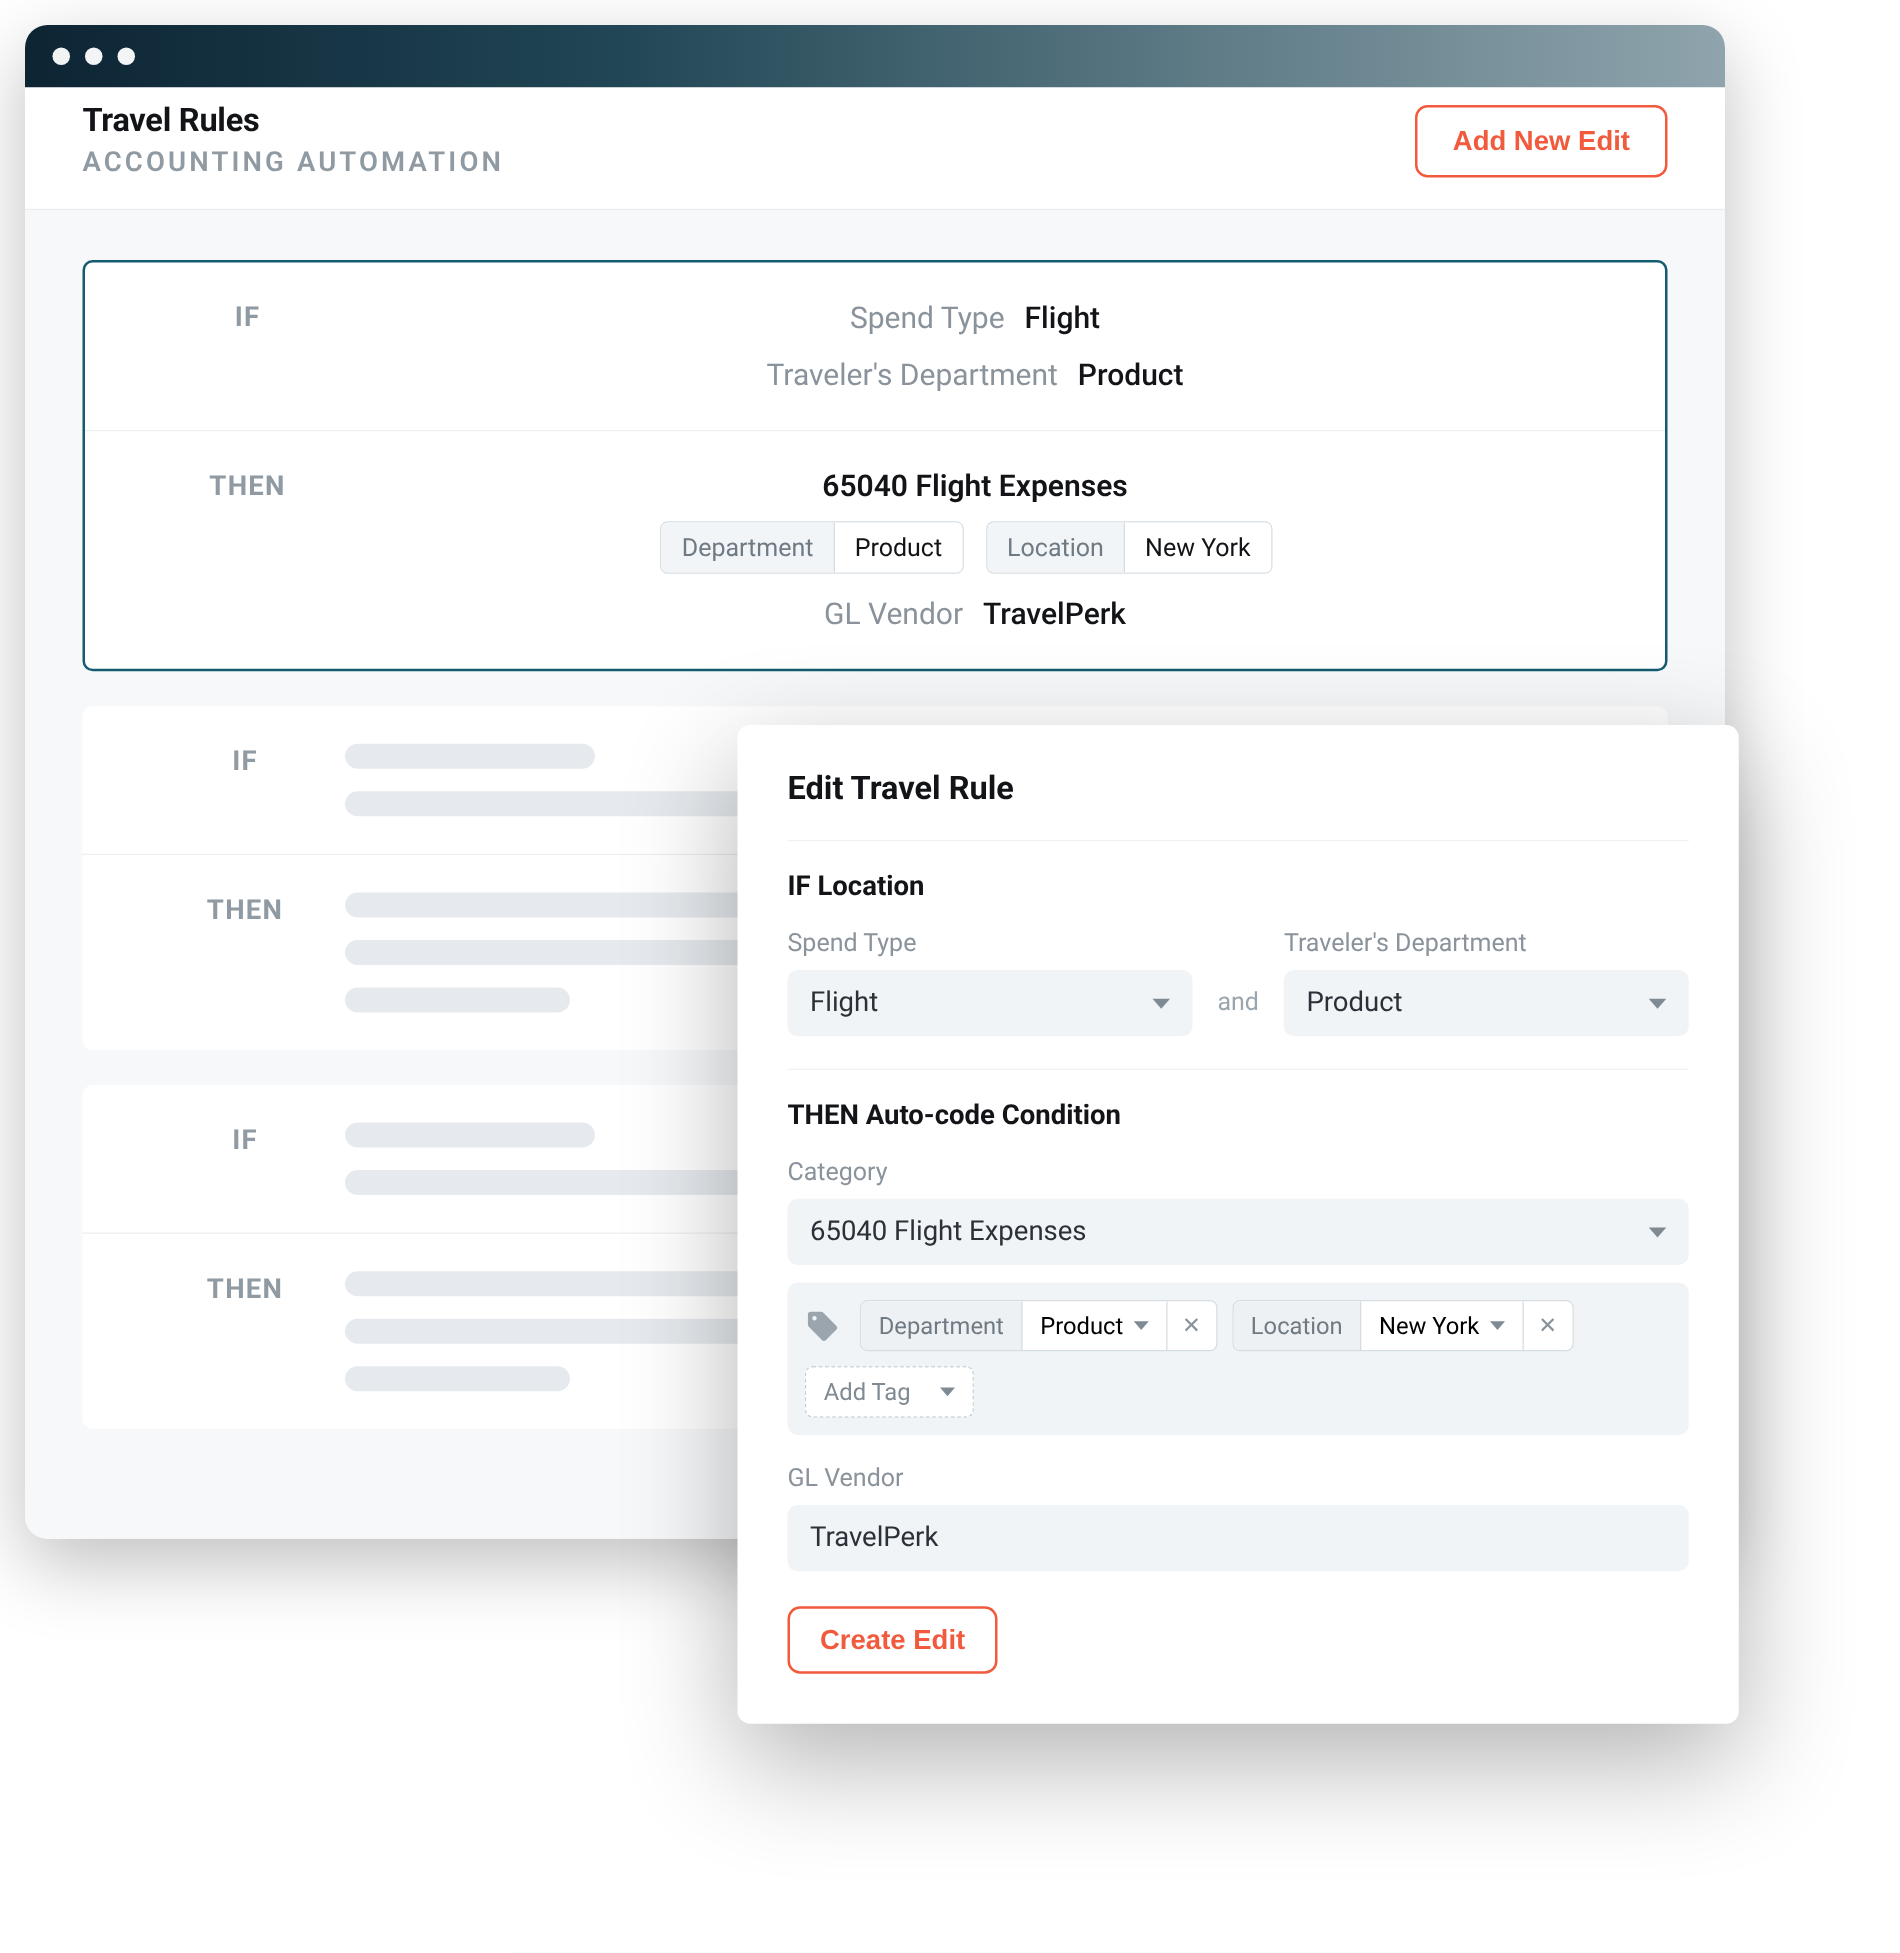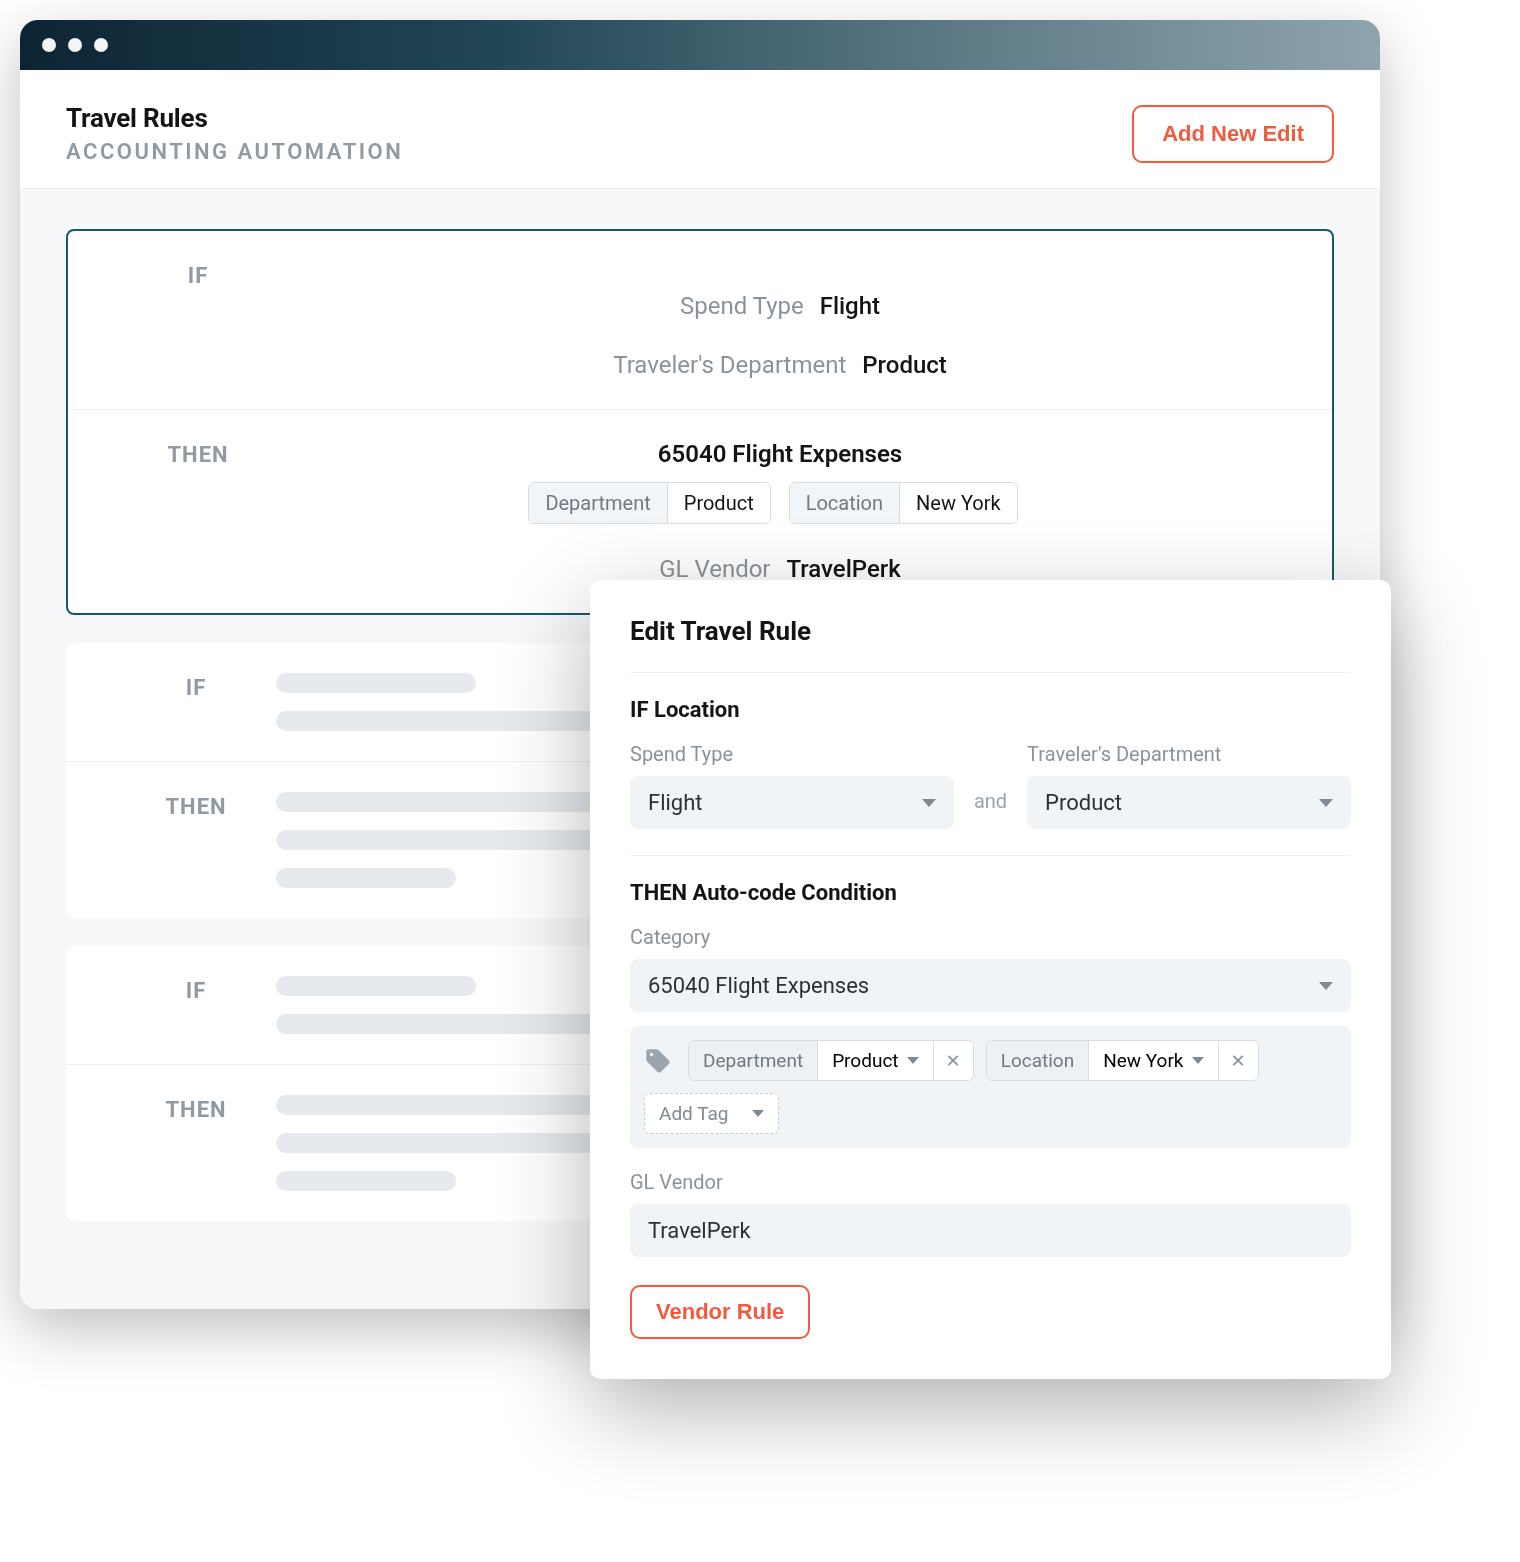--- a/index.html
+++ b/index.html
@@ -31,21 +31,21 @@
   }
   .traffic-dot {
     width: 14px; height: 14px; border-radius: 50%;
     background: #fff; opacity: 0.95;
   }
 
   .header-row {
     display: flex;
     justify-content: space-between;
     align-items: center;
-    padding: 33px 46px 24px 46px;
+    padding: 12px 46px 24px 46px;
     border-bottom: 1px solid #e9edf0;
     background: #fff;
   }
   .header-title {
     color: #121417;
     font-weight: 700;
     font-size: 26px;
     letter-spacing: -0.2px;
   }
   .header-sub {
@@ -99,21 +99,20 @@
     font-weight: 700;
     font-size: 22px;
     letter-spacing: 1px;
     padding-top: 2px;
   }
   .rule-body { flex: 1; }
   .cond-line {
     font-size: 24px;
     color: #8a939b;
     margin-bottom: 18px;
-    margin-top: 31px;
   }
   .cond-line:last-child { margin-bottom: 0; }
   .cond-val { color: #121417; font-weight: 500; margin-left: 10px; }
   .then-code { color: #121417; font-weight: 600; font-size: 24px; margin-bottom: 14px; }
 
   .tag-pair {
     display: inline-flex;
     border: 1px solid #d6dde2;
     border-radius: 6px;
     overflow: hidden;
@@ -399,15 +398,15 @@
           <span class="chip-caret"></span>
         </span>
       </div>
     </div>
 
     <span class="field-label" style="margin-top:22px;">GL Vendor</span>
     <div class="select-pill">
       <span>TravelPerk</span>
     </div>
 
-    <button class="btn-create">Vendor Rule</button>
+    <button class="btn-create">Create Edit</button>
   </div>
 </div>
 
 </body></html>

